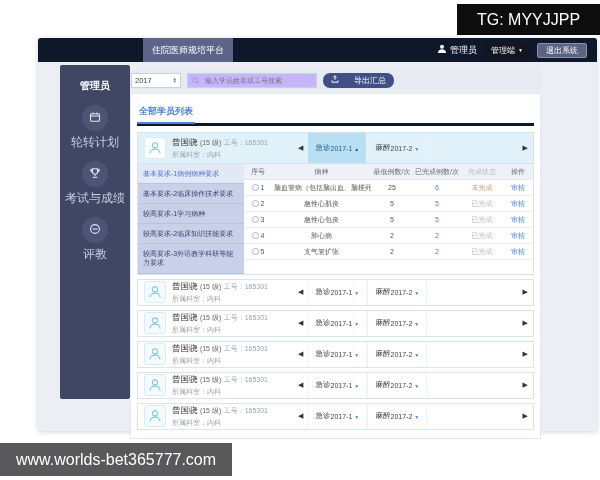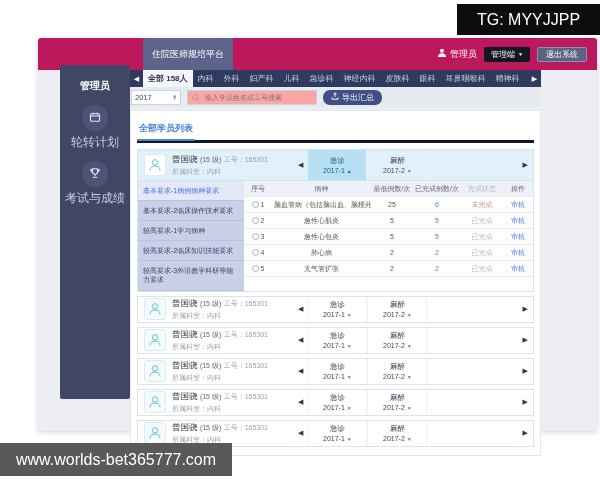--- a/index.html
+++ b/index.html
@@ -10,21 +10,21 @@
   .tg-box{position:absolute;right:0;top:4px;width:143px;height:31px;background:#0d0d0d;color:#fff;
           font-size:16px;display:flex;align-items:center;justify-content:center;z-index:50}
   .site-box{position:absolute;left:0;top:443px;height:33px;background:#59595b;color:#fff;
           font-size:16px;display:flex;align-items:center;padding:0 16px;z-index:50}
 
   
   .app{position:absolute;left:38px;top:38px;width:559px;height:393px;background:#eceef3;
        border-radius:3px;box-shadow:0 1px 5px rgba(60,70,100,.25)}
 
   
-  .navbar{height:32px;background:#be185d;display:flex;align-items:stretch;font-size:9px;
+  .navbar{height:24px;background:#0f172a;display:flex;align-items:stretch;font-size:9px;
           color:#dfe2ee;border-radius:3px 3px 0 0}
   .nav-tabs{margin-left:105px;display:flex}
   .nav-tab{padding:0 9px;display:flex;align-items:center;white-space:nowrap;cursor:pointer}
   .nav-tab.active{background:#5d6489;color:#fff}
   .nav-right{margin-left:auto;display:flex;align-items:center;gap:7px;padding-right:10px}
   .nav-user{display:flex;align-items:center;gap:3px;color:#fff}
   .role-btn{background:#14161f;color:#fff;font-size:8px;padding:2px 7px;border-radius:2px;border:0;
             display:flex;align-items:center;gap:3px;cursor:pointer}
   .logout-btn{background:#5b6282;border:1px solid #8a90ad;color:#fff;font-size:8px;padding:1px 8px;
             border-radius:2px;cursor:pointer}
@@ -48,46 +48,46 @@
   .darrow{width:13px;display:flex;align-items:center;justify-content:center;font-size:7px;color:#fff;cursor:pointer}
   .dtabs{display:flex;flex:1;overflow:hidden}
   .dtab{padding:0 5px;display:flex;align-items:center;white-space:nowrap;cursor:pointer}
   .dtab.active{background:#f4f6fa;color:#2b3356;font-weight:bold}
 
   .filter-bar{height:20px;background:#e6eaf1;display:flex;align-items:center;justify-content:flex-start;
               gap:6px;padding:0 1px}
   .year-select{width:42px;height:13px;background:#fff;border:1px solid #c9d2de;font-size:7.5px;color:#444;
                display:flex;align-items:center;justify-content:space-between;padding:0 3px;cursor:pointer}
   .spinner{display:flex;flex-direction:column;font-size:4.5px;line-height:3.5px;color:#888}
-  .search-box{width:120px;height:13px;background:#fca5a5;border:1px solid #c9d2de;display:flex;
+  .search-box{width:120px;height:13px;background:#c4b5fd;border:1px solid #c9d2de;display:flex;
               align-items:center;padding:0 4px;gap:3px}
   .search-box input{border:0;outline:0;flex:1;font-size:7px;color:#333;background:transparent;min-width:0}
   .export-btn{height:15px;background:#404f85;color:#fff;font-size:8px;border:0;border-radius:7px;
-              display:flex;align-items:center;gap:3px;padding:0 8px;cursor:pointer}
+              display:flex;align-items:center;gap:15px;padding:0 8px;cursor:pointer}
 
   
   .card{margin-top:3px;background:#fff;border:1px solid #e2e7f0;padding:6px 6px 8px;box-sizing:border-box}
   .card-title-row{border-bottom:3px solid #0f172a}
   .card-title{display:inline-block;color:#4a83d8;font-size:9px;font-weight:bold;
               padding:2px 2px 4px;border-bottom:2px solid #4a83d8;margin-bottom:-1px}
 
   
   .stu-row{display:flex;align-items:center;height:30px;background:#e0f1f9;border:1px solid #cfe6f2;margin-top:6px}
   .stu-row.collapsed{background:#fff;border:1px solid #dae4ee;height:25px;margin-top:4px}
   .avatar{width:20px;height:20px;border-radius:3px;background:#fff;border:1px solid #d8ecf4;margin:0 6px;
           display:flex;align-items:center;justify-content:center;flex:none}
   .collapsed .avatar{background:#f5fbfd}
   .stu-info{width:122px;flex:none;overflow:hidden}
   .stu-line1{font-size:8.5px;color:#333;white-space:nowrap}
   .stu-name{font-weight:normal}
   .stu-grade{font-size:7px;color:#666}
   .stu-job{font-size:7px;color:#9aa3ad}
   .stu-line2{font-size:7px;color:#9aa3ad;margin-top:1px}
   .rot-nav{font-size:7px;color:#334;margin:0 4px;cursor:pointer}
-  .rot-tab{width:60px;height:100%;display:flex;flex-direction:column;align-items:center;justify-content:center;
+  .rot-tab{width:60px;height:100%;display:flex;flex-direction:row;align-items:center;justify-content:center;
            color:#445;border-left:1px solid #e7f1f7;border-right:1px solid #e7f1f7;cursor:pointer;box-sizing:border-box}
   .collapsed .rot-tab{border-color:#eef4f9}
   .rot-tab.active{background:#b9e0f2;color:#1d5f8e}
   .rot-dept{font-size:7.5px}
   .rot-term{margin-top:1px;display:flex;gap:2px;align-items:center;font-size:7px}
   .chev{font-size:5px;color:#4a83d8}
   .rot-tab.active .chev{color:#1d5f8e}
   .spacer{flex:1}
   .next-nav{margin-right:5px}
 
@@ -163,55 +163,36 @@
               <path d="M3.5 1.8h5v3a2.5 2.5 0 0 1-5 0z"></path>
               <path d="M3.5 2.6H1.8a1.8 1.8 0 0 0 1.8 2.2M8.5 2.6h1.7a1.8 1.8 0 0 1-1.8 2.2"></path>
               <line x1="6" y1="7.3" x2="6" y2="9"></line>
               <line x1="3.8" y1="10.3" x2="8.2" y2="10.3"></line>
             </svg>
       </span>
         </div>
       <div class="sb-label">考试与成绩</div>
     </div>
 
+    <div class="sb-item">
+      <div class="sb-circle">
+          <span>
+        <svg width="12" height="12" viewBox="0 0 12 12" fill="none" stroke="#dfe3f0" stroke-width="1.1">
+              <circle cx="6" cy="6" r="4.4"></circle>
+              <line x1="3.6" y1="6" x2="8.4" y2="6"></line>
+            </svg>
+      </span>
+        </div>
+      <div class="sb-label">评教</div>
+    </div>
 
   </div>
 
   <div class="main">
 
-    <div class="dept-bar">
-      <div class="darrow">◀</div>
-      <div class="dtabs">
-
-          <span class="dtab active">全部 158人</span>
-
-          <span class="dtab">内科</span>
-
-          <span class="dtab">外科</span>
-
-          <span class="dtab">妇产科</span>
-
-          <span class="dtab">儿科</span>
-
-          <span class="dtab">急诊科</span>
-
-          <span class="dtab">神经内科</span>
-
-          <span class="dtab">皮肤科</span>
-
-          <span class="dtab">眼科</span>
-
-          <span class="dtab">耳鼻咽喉科</span>
-
-          <span class="dtab">精神科</span>
-
-          <span class="dtab">儿外科</span>
-        </div>
-      <div class="darrow">▶</div>
-    </div>
 
     <div class="filter-bar">
       <div class="year-select">
         <span>2017</span>
         <span class="spinner">
             <span>▲</span>
             <span>▼</span>
           </span>
       </div>
       <div class="search-box">

